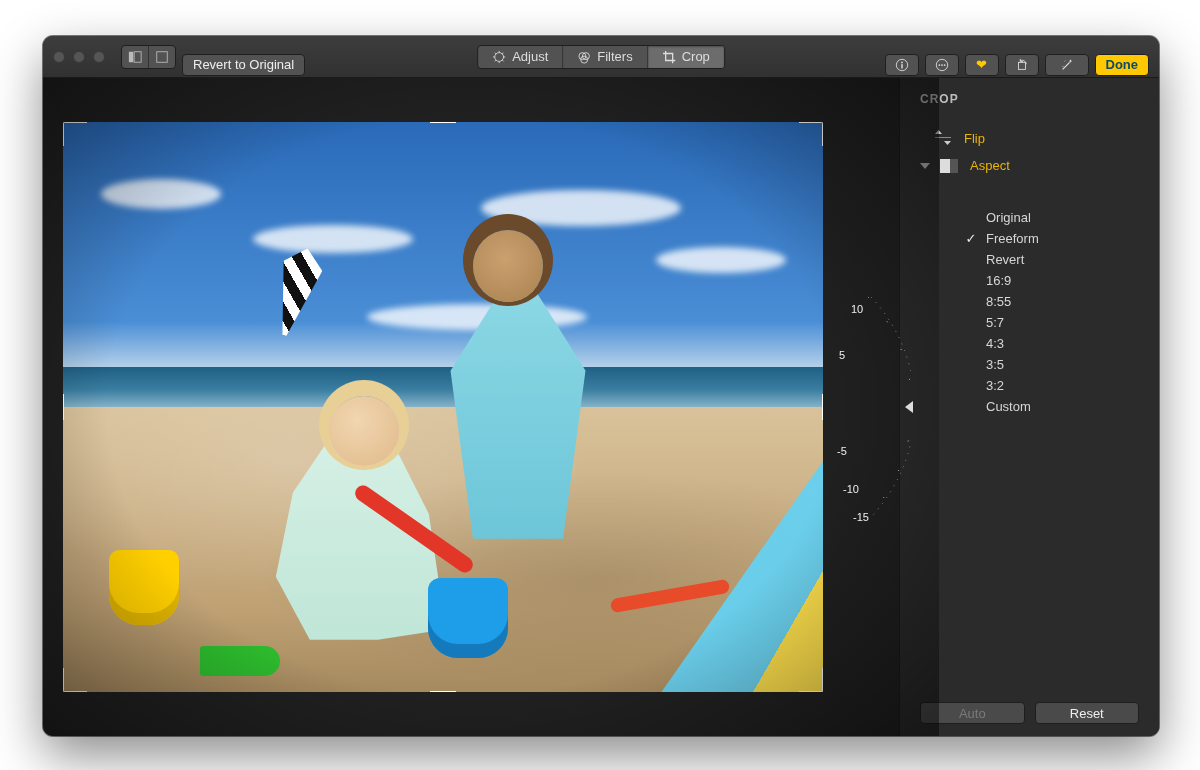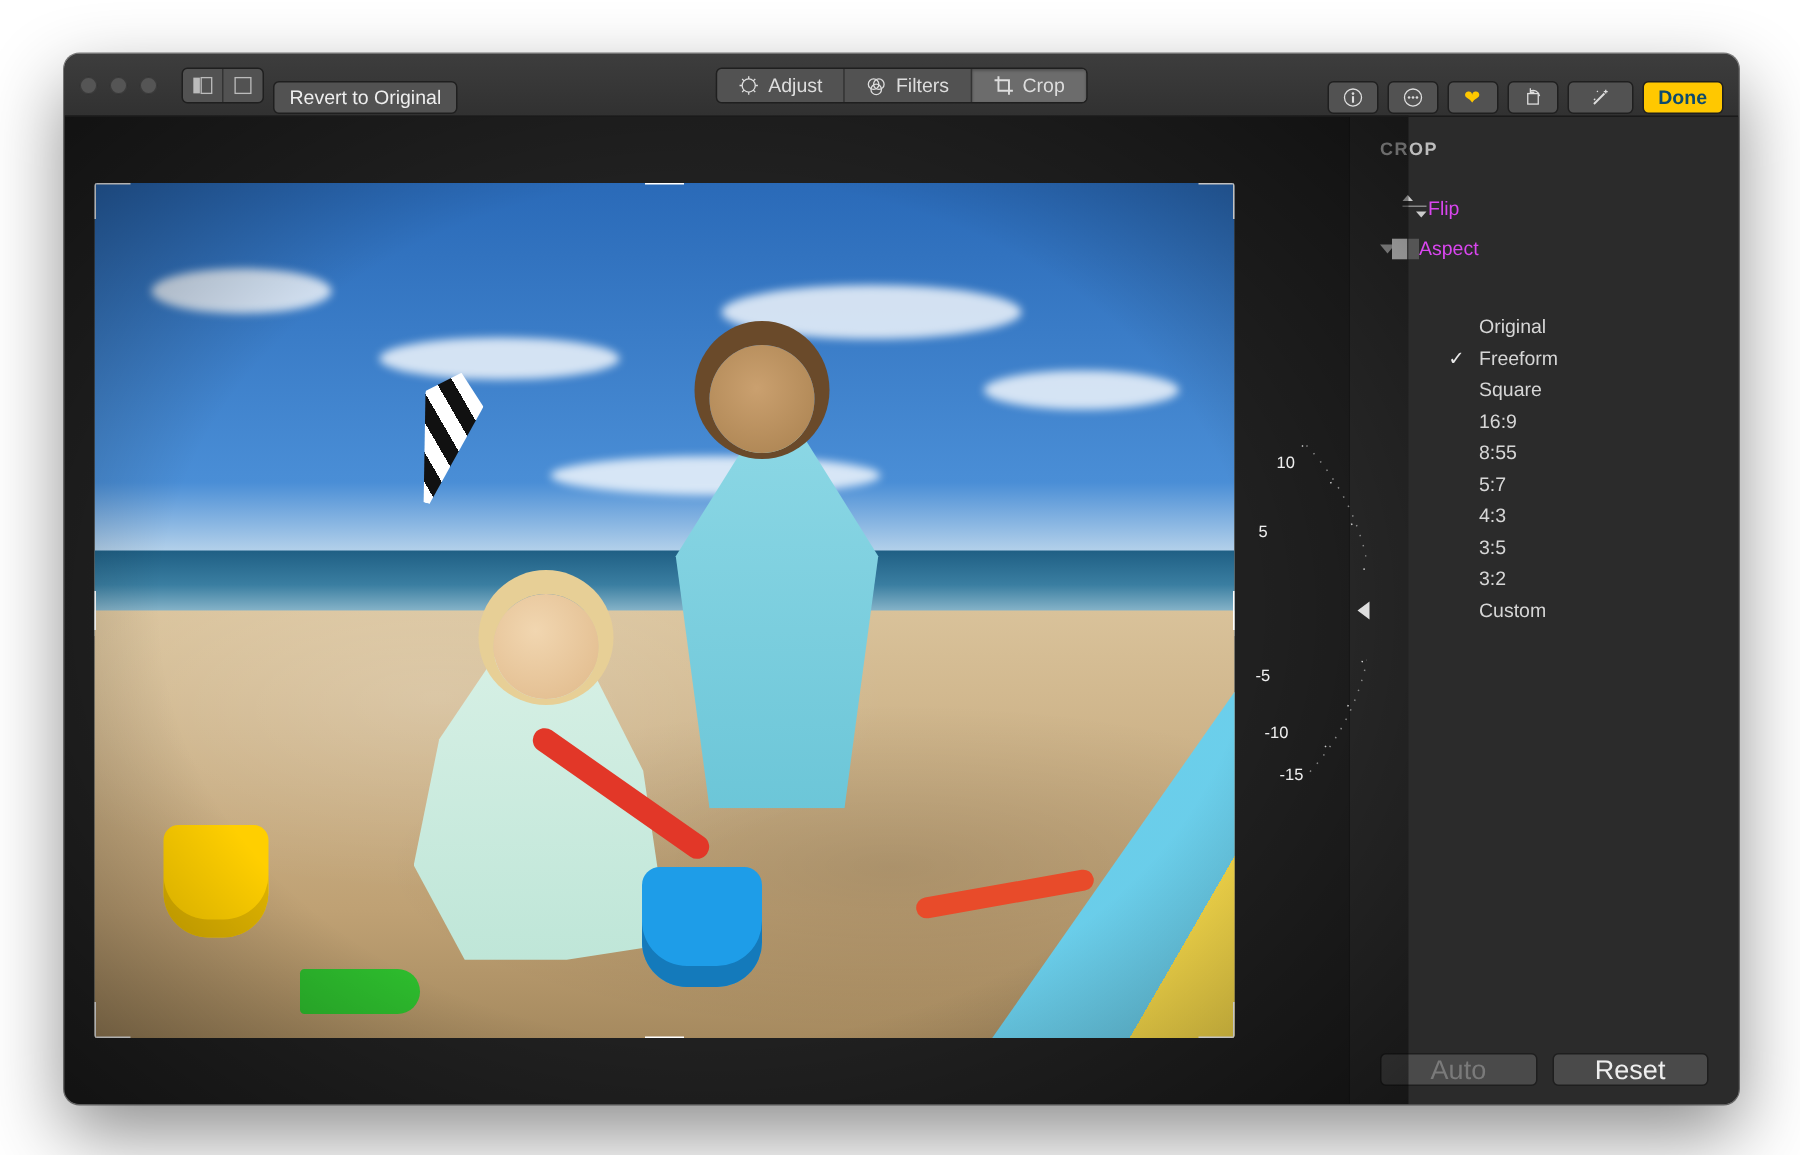--- a/index.html
+++ b/index.html
@@ -222,23 +222,23 @@
     position: relative;
   }
   .sidebar h3 {
     font-size: 12px;
     letter-spacing: 1px;
     color: #bdbdbd;
     font-weight: 600;
     margin-bottom: 18px;
   }
   .side-row {
-    display: flex; align-items: center; gap: 0;
+    display: flex; align-items: center; gap: 12px;
     padding: 6px 0;
-    color: #d946ef;
+    color: #eab308;
     font-size: 13px;
   }
   .side-row .tri {
     width:0;height:0;
     border-left:5px solid transparent;
     border-right:5px solid transparent;
     border-top:6px solid #aaa;
     margin-right:-2px;
   }
   .aspect-list {
@@ -259,21 +259,21 @@
     margin-top: auto;
     display: flex; gap: 10px;
     padding-top: 12px;
   }
   .footer-btns .btn {
     flex:1; height:22px;
     background:#4a4a4a;
     border:0.5px solid #1e1e1e;
     border-radius:4px;
     color:#eee;
-    font-size:18px;
+    font-size:13px;
     display:flex; align-items:center; justify-content:center;
   }
   .footer-btns .btn.disabled { color:#7a7a7a; }
 
   
   .ico { display:inline-block; width:14px; height:14px; }
   .heart { color:#ffc800; }
 </style>
 </head>
 <body>
@@ -442,21 +442,21 @@
         <div class="aspect-item">
             <span class="check"></span>
             <span>Original</span>
           </div>
         <div class="aspect-item">
             <span class="check">✓</span>
             <span>Freeform</span>
           </div>
         <div class="aspect-item">
             <span class="check"></span>
-            <span>Square</span>
+            <span>Revert</span>
           </div>
         <div class="aspect-item">
             <span class="check"></span>
             <span>16:9</span>
           </div>
         <div class="aspect-item">
             <span class="check"></span>
             <span>8:55</span>
           </div>
         <div class="aspect-item">

